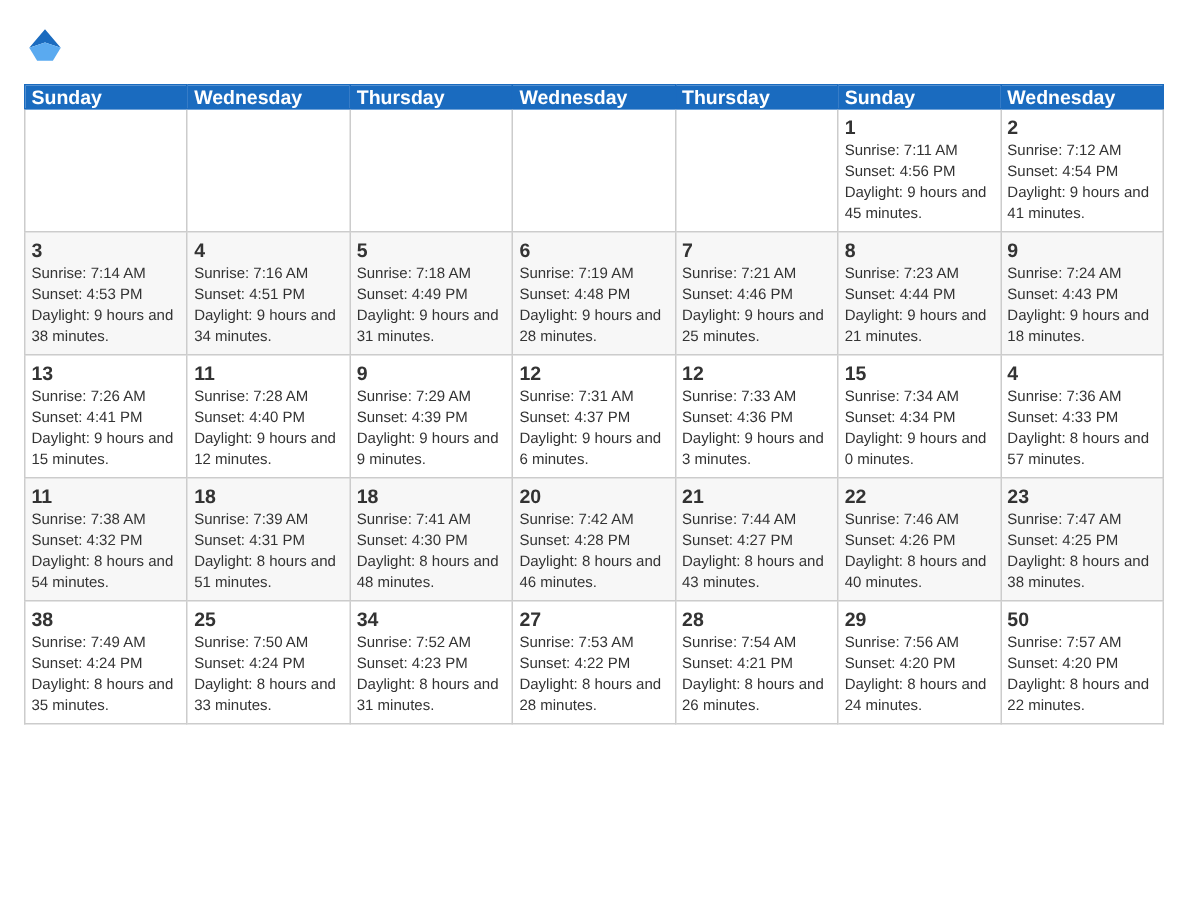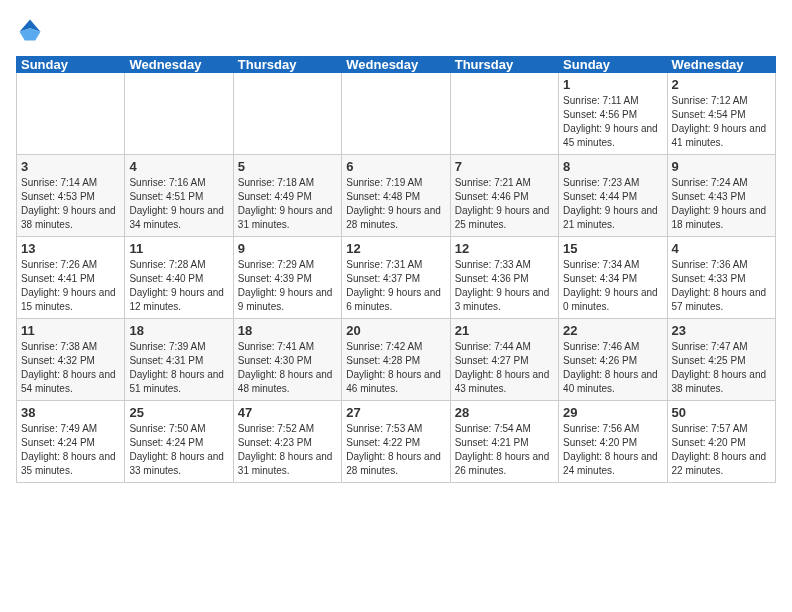--- a/index.html
+++ b/index.html
@@ -218,21 +218,21 @@
       <tr>
         <td>
           <div class="day-number">38</div>
           <div class="day-detail">Sunrise: 7:49 AM<br>Sunset: 4:24 PM<br>Daylight: 8 hours and 35 minutes.</div>
         </td>
         <td>
           <div class="day-number">25</div>
           <div class="day-detail">Sunrise: 7:50 AM<br>Sunset: 4:24 PM<br>Daylight: 8 hours and 33 minutes.</div>
         </td>
         <td>
-          <div class="day-number">47</div>
+          <div class="day-number">34</div>
           <div class="day-detail">Sunrise: 7:52 AM<br>Sunset: 4:23 PM<br>Daylight: 8 hours and 31 minutes.</div>
         </td>
         <td>
           <div class="day-number">27</div>
           <div class="day-detail">Sunrise: 7:53 AM<br>Sunset: 4:22 PM<br>Daylight: 8 hours and 28 minutes.</div>
         </td>
         <td>
           <div class="day-number">28</div>
           <div class="day-detail">Sunrise: 7:54 AM<br>Sunset: 4:21 PM<br>Daylight: 8 hours and 26 minutes.</div>
         </td>

